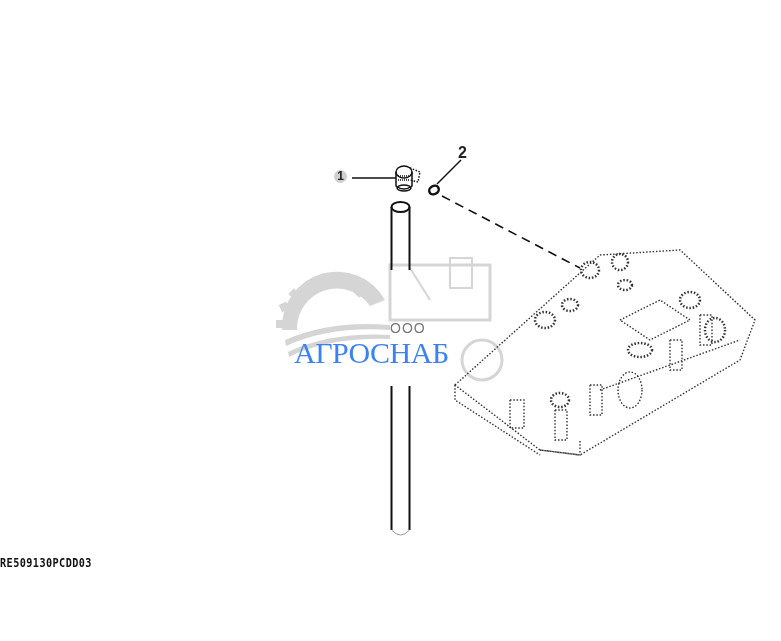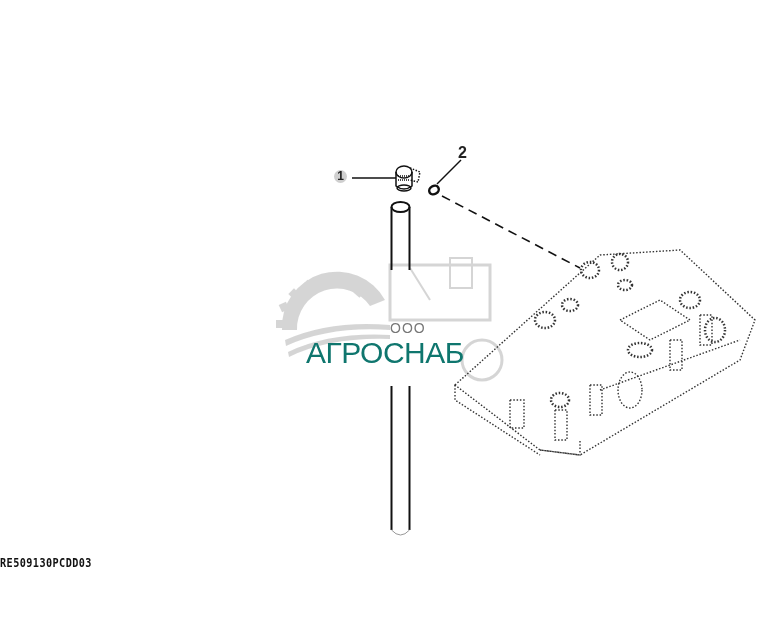--- a/index.html
+++ b/index.html
@@ -7,21 +7,21 @@
   .canvas { position:absolute; left:0; top:0; width:781px; height:641px; }
   .fig-code {
     position:absolute; left:0; top:556px;
     font-family:"DejaVu Sans Mono", monospace; font-size:12px; font-weight:bold;
     letter-spacing:0.5px; color:#111; transform:scaleX(0.85); transform-origin:left top;
   }
   .callout { position:absolute; font-family:"Liberation Sans", sans-serif; font-weight:bold; color:#222; }
   .callout-1 { left:334px; top:170px; font-size:12px; width:13px; height:13px; line-height:13px; text-align:center; border-radius:50%; background:#cfcfcf; color:#222; }
   .callout-2 { left:458px; top:144px; font-size:16px; }
   .wm-ooo { position:absolute; left:390px; top:320px; font-family:"Liberation Sans", sans-serif; font-size:14px; color:#777; letter-spacing:1px; }
-  .wm-name { position:absolute; left:306px; top:336px; font-family:Liberation Sans, sans-serif; font-size:30px; color:#0f766e; letter-spacing:-0.5px; }
+  .wm-name { position:absolute; left:294px; top:336px; font-family:Liberation Serif, serif; font-size:30px; color:#3b82f6; letter-spacing:-0.5px; }
 </style>
 </head>
 <body>
 
 <div class="canvas">
   <svg width="781" height="641" viewBox="0 0 781 641">
 
     <g opacity="0.35" fill="#8a8a8a" stroke="none">
       <path d="M282 330 A55 55 0 0 1 385 300 L370 306 A40 40 0 0 0 297 330 Z"></path>
       <g fill="#8a8a8a">

